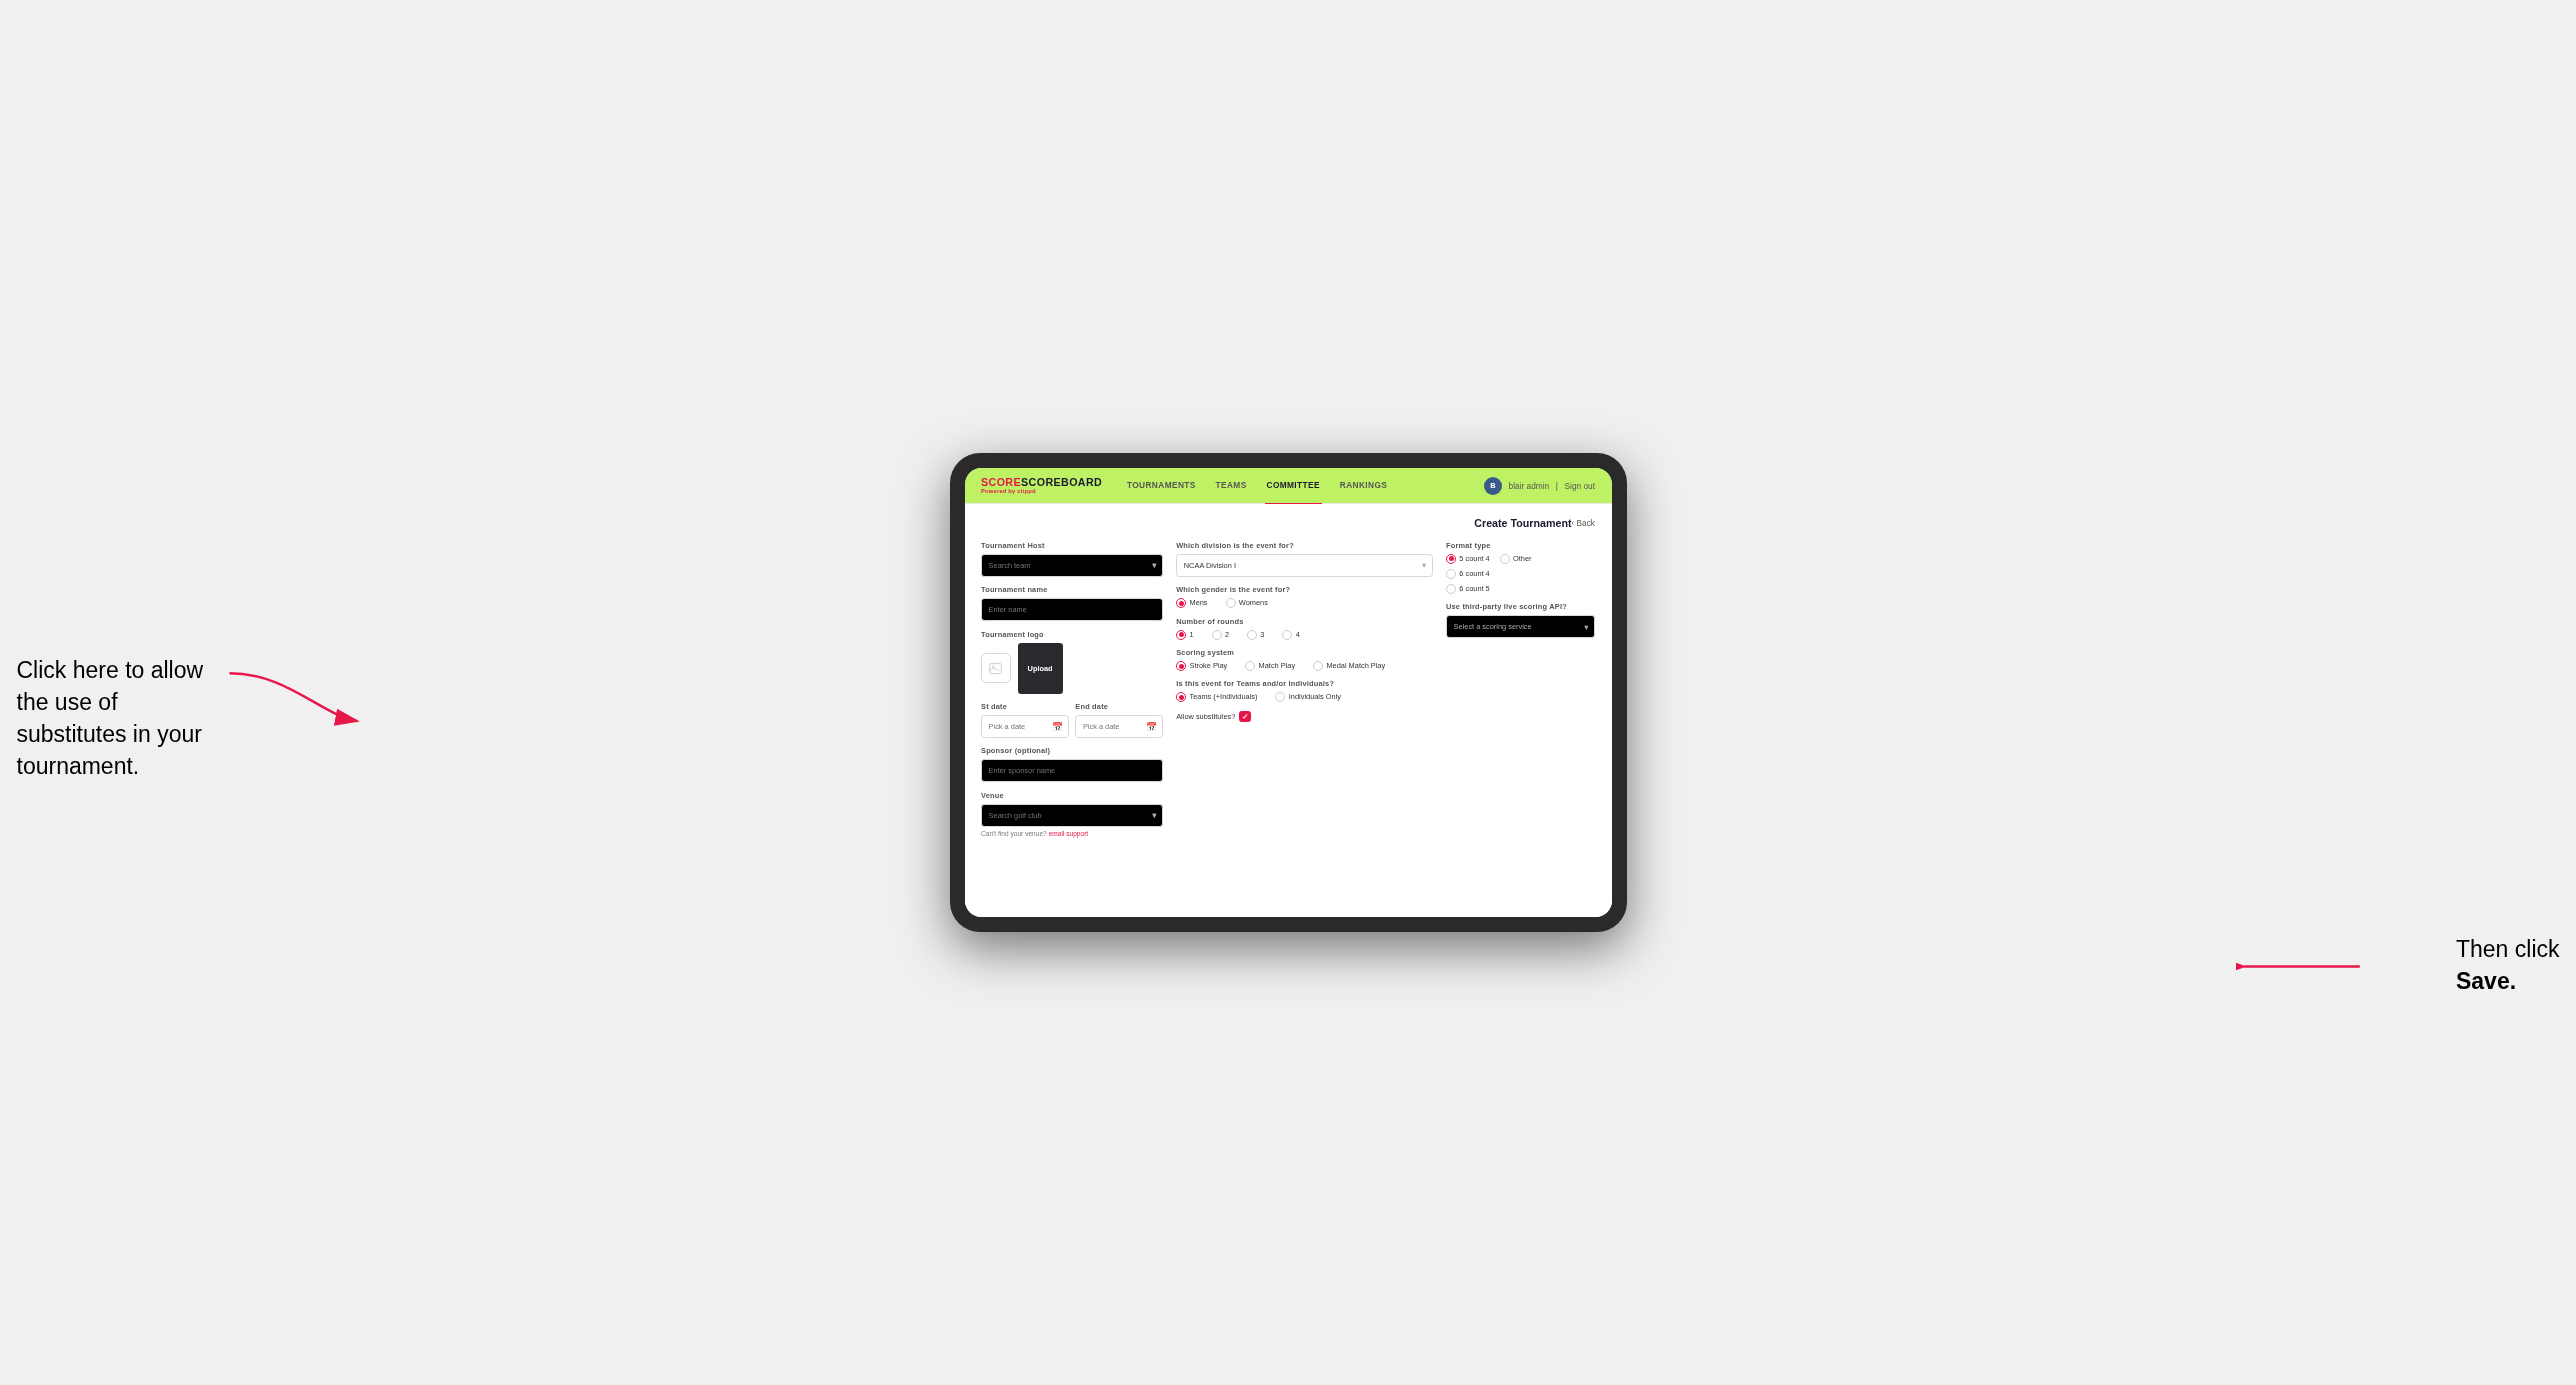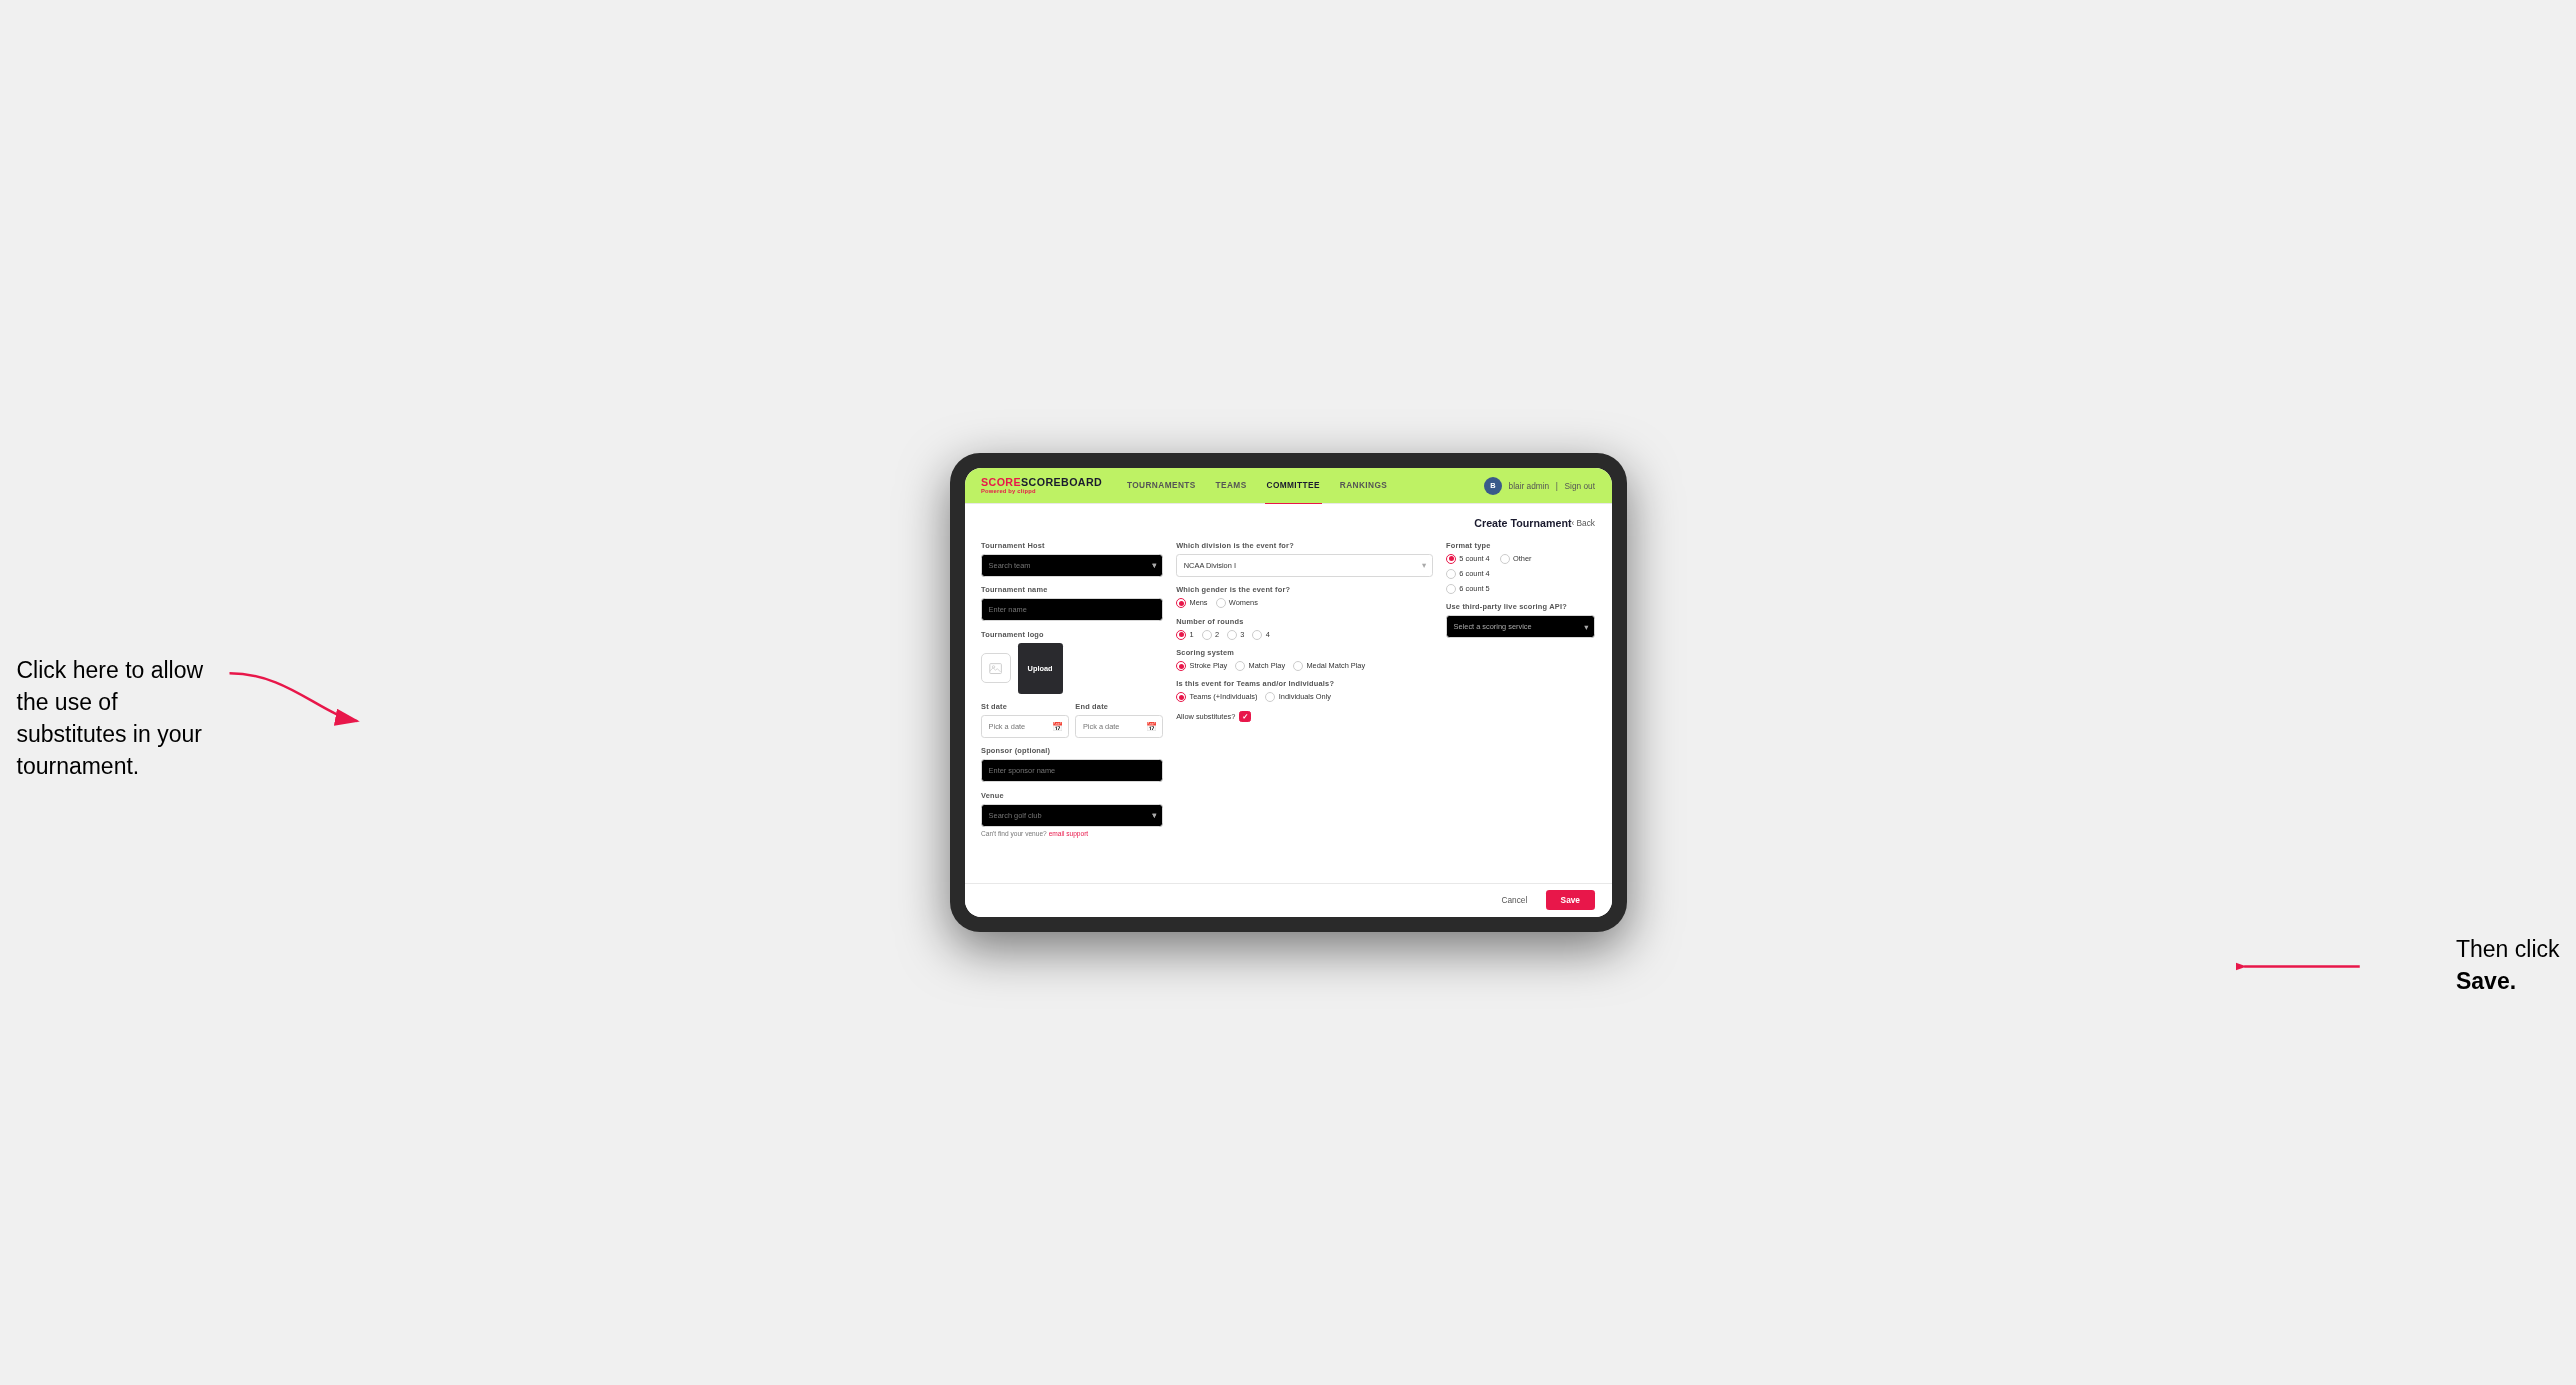--- a/index.html
+++ b/index.html
@@ -288,21 +288,21 @@
       right: 5px;
       top: 50%;
       transform: translateY(-50%);
       font-size: 9px;
       color: #aaa;
     }
 
     
     .radio-group {
       display: flex;
-      gap: 8px;
+      gap: 18px;
       align-items: center;
       flex-wrap: wrap;
     }
 
     .radio-item {
       display: flex;
       gap: 3.3px;
       font-size: 7.4px;
       color: #333;
       cursor: pointer;
@@ -698,20 +698,16 @@
                 <option value="">Select a scoring service</option>
               </select>
             </div>
           </div>
 
         </div>
 
       </div>
     </div>
 
-    <div class="footer-bar">
-      <button class="cancel-btn">Cancel</button>
-      <button class="save-btn">Save</button>
-    </div>
 
   </div>
 </div>
 
 
 </body></html>

